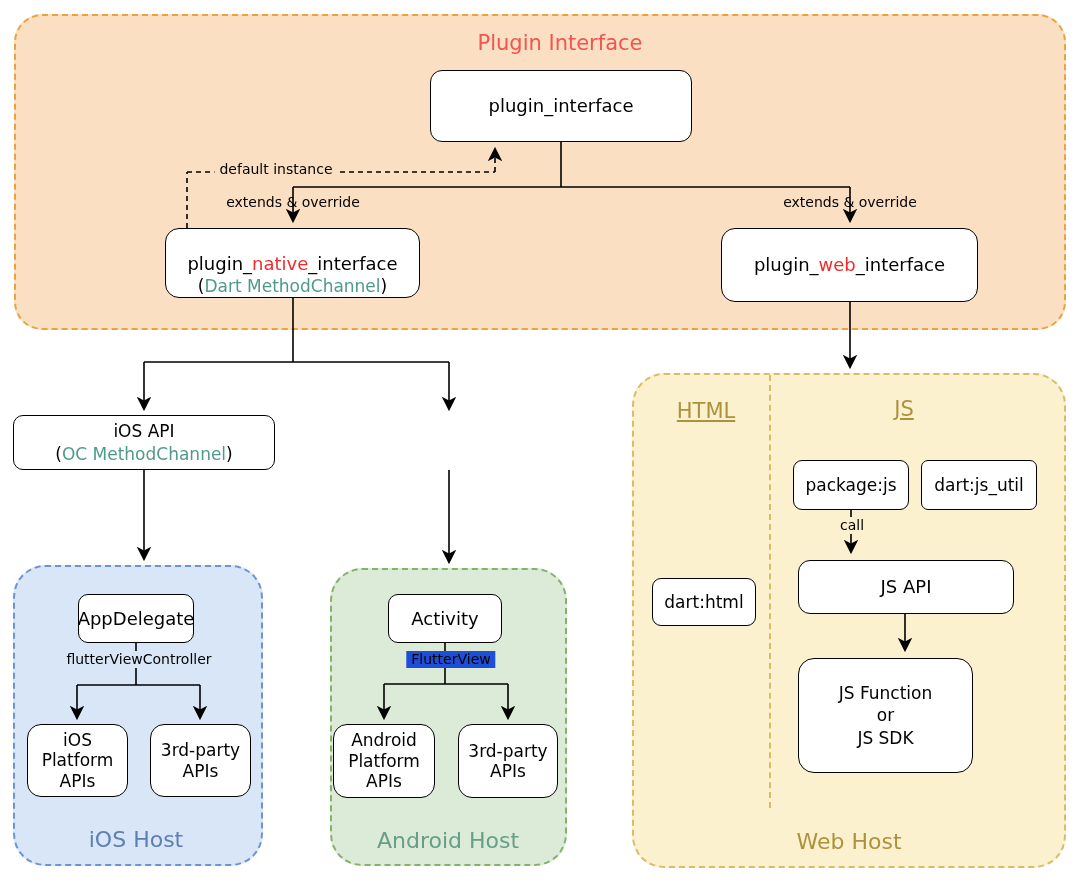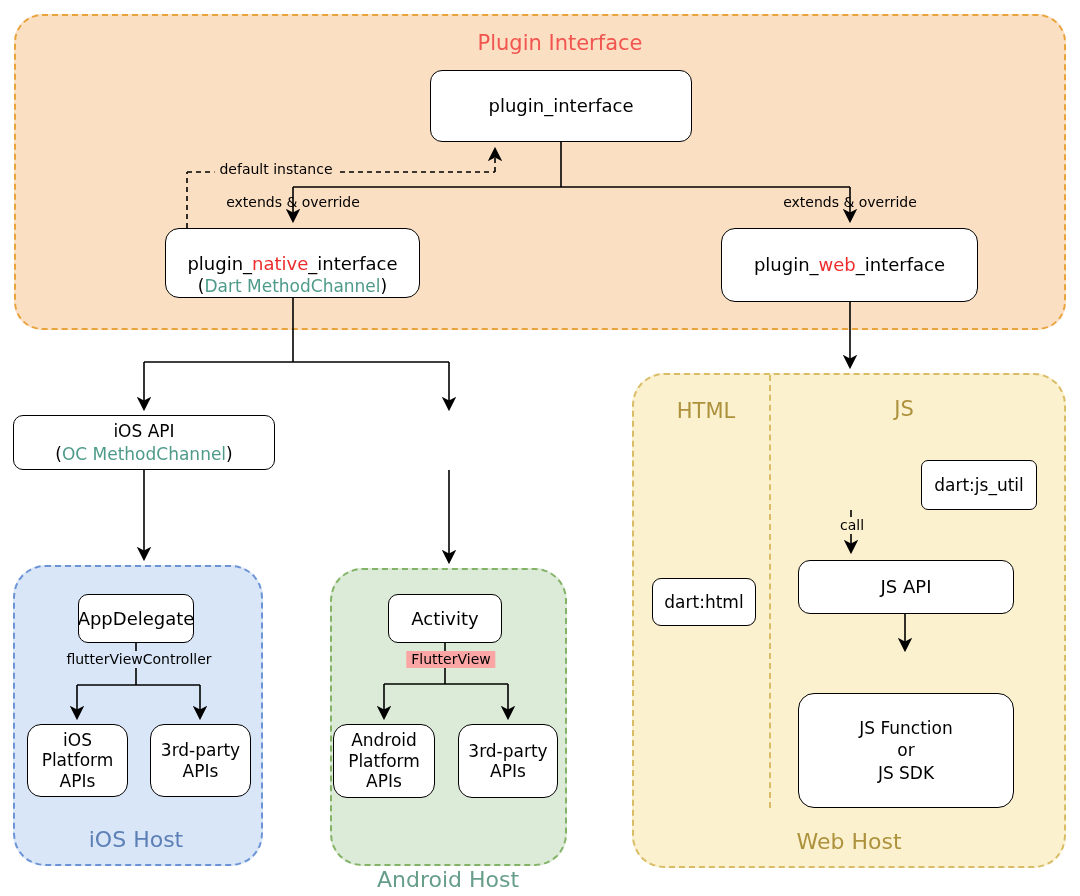--- a/index.html
+++ b/index.html
@@ -9,38 +9,38 @@
     overflow:hidden;
   }
   .zone{position:absolute;border-style:dashed;border-width:2px;box-sizing:border-box;}
   .zone.orange{background:#FBDFC3;border-color:#E8A33D;border-radius:28px;}
   .zone.blue{background:#D9E6F8;border-color:#6B93D6;border-radius:32px;}
   .zone.green{background:#DCEAD8;border-color:#82B366;border-radius:32px;}
   .zone.yellow{background:#FCF1CE;border-color:#D9BC66;border-radius:32px;}
   .ztitle{position:absolute;transform:translateX(-50%);font-size:21px;white-space:nowrap;}
   .ztitle.red{color:#F2544F;}
   .ztitle.bluet{color:#5C7FB5;font-size:22px;}
-  .ztitle.greent{color:#679E8A;font-size:22px;margin-top:39px;}
-  .ztitle.golds{color:#AD923E;}
+  .ztitle.greent{color:#679E8A;font-size:22px;}
+  .ztitle.golds{color:#AD923E;text-decoration:underline;}
   .ztitle.goldb{color:#AD923E;font-size:22px;}
   .node{
     position:absolute;background:#fff;border:1.6px solid #000;box-sizing:border-box;
     display:flex;flex-direction:column;align-items:center;justify-content:center;
     text-align:center;line-height:1.3;font-size:17px;
   }
   .node .big{font-size:18px;}
   .node .teal{color:#4F9B8B;}
   .node .red{color:#EE2C2C;}
   .elabel{
     position:absolute;transform:translateX(-50%);font-size:14px;white-space:nowrap;
     line-height:1.1;padding:1px 5px;
   }
   .bg-orange{background:#FBDFC3;}
   .bg-blue{background:#D9E6F8;}
-  .bg-green{background:#fca5a5;}
+  .bg-green{background:#1d4ed8;}
   .bg-yellow{background:#FCF1CE;}
   svg.connectors{position:absolute;left:0;top:0;pointer-events:none;}
   .divider{position:absolute;border-left:2px dashed #D9BC66;width:0;}
 </style>
 </head>
 <body>
 
 <div class="canvas">
 
   <div class="zone orange" style="left:14px;top:14px;width:1052px;height:316px;"></div>
@@ -130,30 +130,33 @@
   <div class="node" style="left:333px;top:724px;width:102px;height:74px;border-radius:14px;line-height:1.2;">
     <span>Android</span>
     <span>Platform</span>
     <span>APIs</span>
   </div>
   <div class="node" style="left:458px;top:724px;width:100px;height:74px;border-radius:14px;line-height:1.2;">
     <span>3rd-party</span>
     <span>APIs</span>
   </div>
 
+  <div class="node" style="left:793px;top:460px;width:116px;height:50px;border-radius:9px;">
+    <span>package:js</span>
+  </div>
   <div class="node" style="left:921px;top:460px;width:116px;height:50px;border-radius:7px;">
     <span>dart:js_util</span>
   </div>
   <div class="node" style="left:798px;top:560px;width:216px;height:54px;border-radius:12px;">
     <span class="big">JS API</span>
   </div>
   <div class="node" style="left:652px;top:578px;width:104px;height:48px;border-radius:9px;">
     <span>dart:html</span>
   </div>
-  <div class="node" style="left:798px;top:658px;width:216px;height:115px;border-radius:16px;line-height:1.3;margin-top:35px;">
+  <div class="node" style="left:798px;top:658px;width:175px;height:115px;border-radius:16px;line-height:1.3;">
     <span>JS Function</span>
     <span>or</span>
     <span>JS SDK</span>
   </div>
 
   <div class="elabel bg-orange" style="left:276px;top:161px;">default instance</div>
   <div class="elabel" style="left:293px;top:194px;">extends &amp; override</div>
   <div class="elabel" style="left:850px;top:194px;">extends &amp; override</div>
   <div class="elabel bg-blue" style="left:139px;top:651px;">flutterViewController</div>
   <div class="elabel bg-green" style="left:451px;top:651px;">FlutterView</div>

